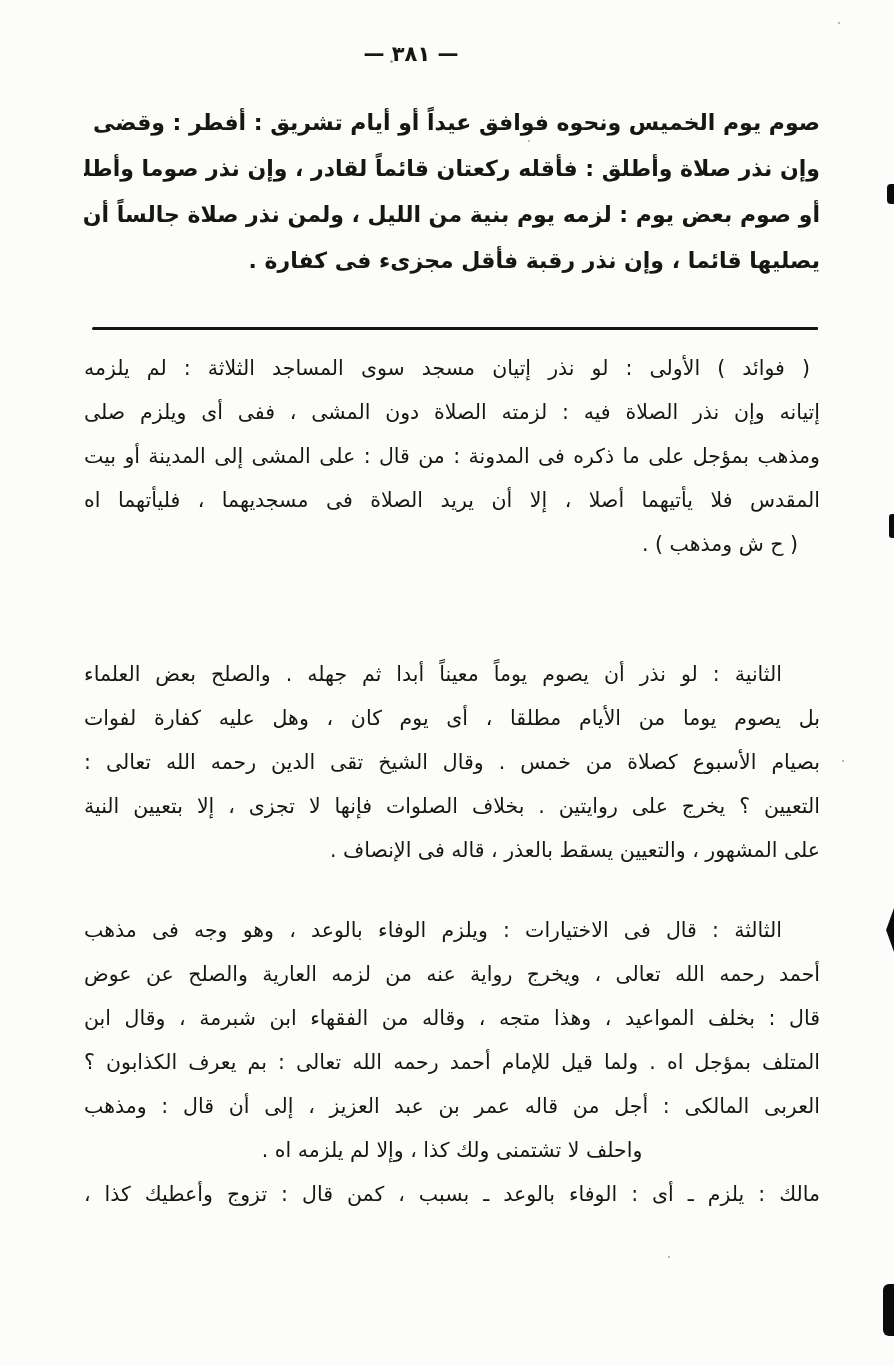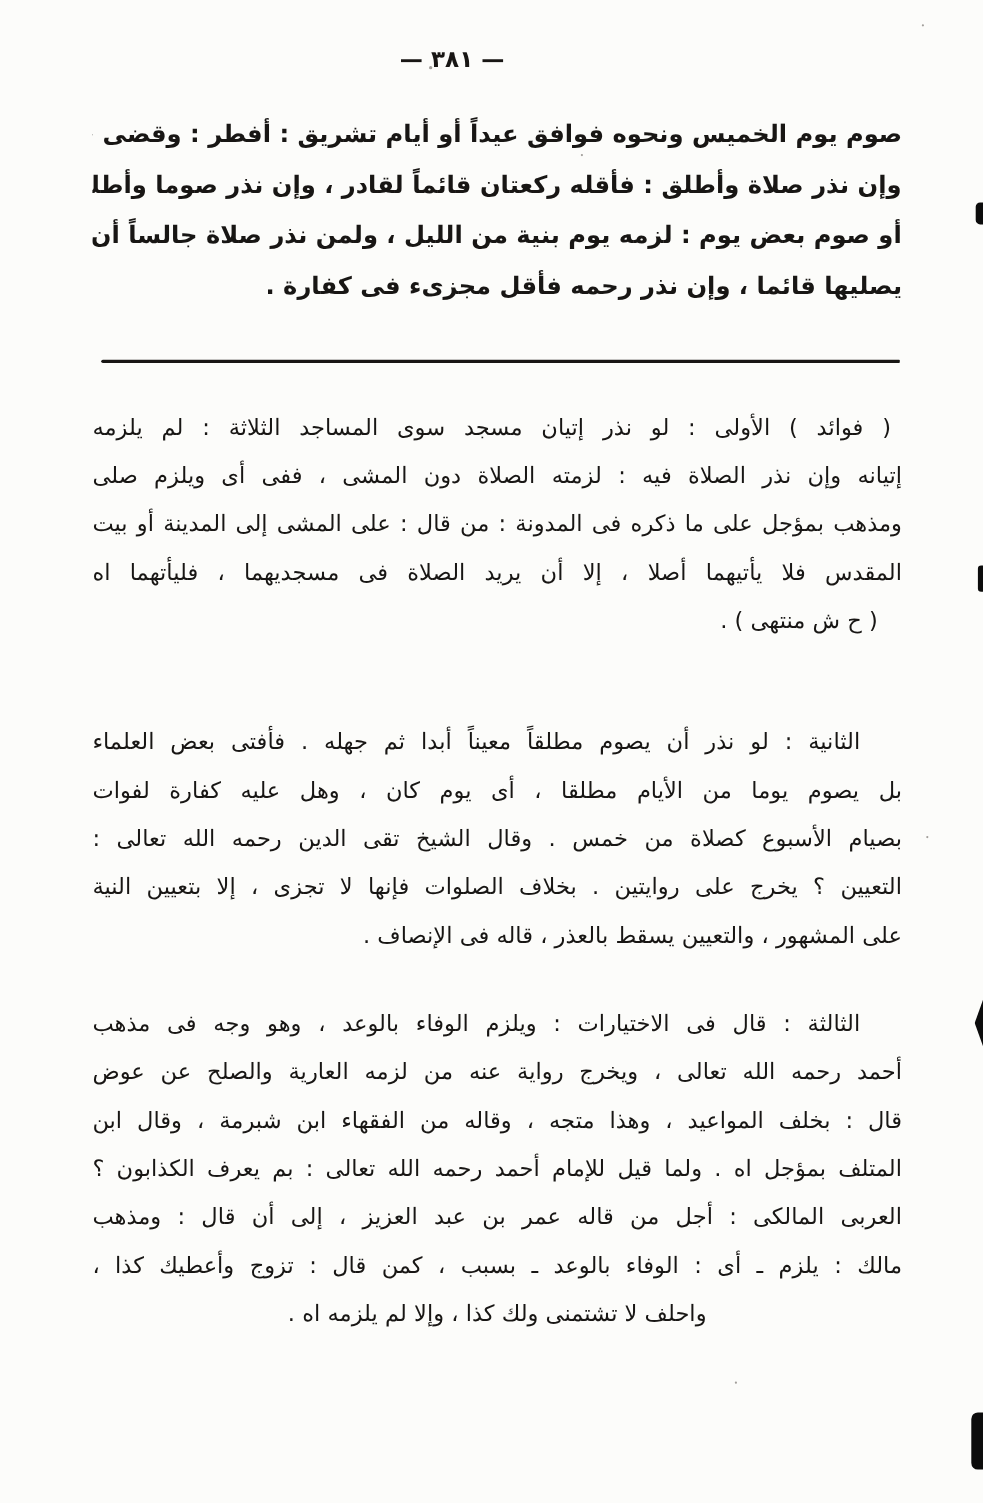--- a/index.html
+++ b/index.html
@@ -15,21 +15,21 @@
   .page-number{
     position:absolute;top:42px;left:0;right:72px;
     text-align:center;font-size:21px;font-weight:bold;
     letter-spacing:2px;direction:rtl;
   }
   section{position:absolute;left:84px;right:74px;}
   .matn{top:100px;font-size:22px;font-weight:bold;}
   .matn .line{line-height:46px;}
   .hashiya{font-size:20.5px;}
   .hashiya .line{line-height:44px;}
-  .f1{top:366px;}
+  .f1{top:346px;}
   .f2{top:652px;}
   .f3{top:908px;}
   .line{
     direction:rtl;white-space:nowrap;overflow:hidden;
     text-align:justify;text-justify:inter-word;
   }
   .line.full{text-align-last:justify;}
   .line.last{text-align:right;text-align-last:right;}
   .line.center{text-align:center;text-align-last:center;}
   .indent-sm{padding-right:10px;}
@@ -55,49 +55,49 @@
 <body>
 
 <div class="scan-page">
 
   <div class="page-number">— ٣٨١ —</div>
 
   <section class="matn">
     <div class="line full">صوم يوم الخميس ونحوه فوافق عيداً أو أيام تشريق : أفطر : وقضى ، وكفر ،</div>
     <div class="line full">وإن نذر صلاة وأطلق : فأقله ركعتان قائماً لقادر ، وإن نذر صوما وأطلق</div>
     <div class="line full">أو صوم بعض يوم : لزمه يوم بنية من الليل ، ولمن نذر صلاة جالساً أن</div>
-    <div class="line last">يصليها قائما ، وإن نذر رحمه فأقل مجزىء فى كفارة .</div>
+    <div class="line last">يصليها قائما ، وإن نذر رقبة فأقل مجزىء فى كفارة .</div>
   </section>
 
   <div class="divider"></div>
 
   <section class="hashiya f1">
     <div class="line full indent-sm">( فوائد ) الأولى : لو نذر إتيان مسجد سوى المساجد الثلاثة : لم يلزمه</div>
     <div class="line full">إتيانه وإن نذر الصلاة فيه : لزمته الصلاة دون المشى ، ففى أى ويلزم صلى</div>
     <div class="line full">ومذهب بمؤجل على ما ذكره فى المدونة : من قال : على المشى إلى المدينة أو بيت</div>
     <div class="line full">المقدس فلا يأتيهما أصلا ، إلا أن يريد الصلاة فى مسجديهما ، فليأتهما اه</div>
-    <div class="line ref">( ح ش منتهى ) .</div>
+    <div class="line ref">( ح ش ومذهب ) .</div>
   </section>
 
   <section class="hashiya f2">
-    <div class="line full indent-md">الثانية : لو نذر أن يصوم مطلقاً معيناً أبدا ثم جهله . فأفتى بعض العلماء</div>
+    <div class="line full indent-md">الثانية : لو نذر أن يصوم يوماً معيناً أبدا ثم جهله . والصلح بعض العلماء</div>
     <div class="line full">بل يصوم يوما من الأيام مطلقا ، أى يوم كان ، وهل عليه كفارة لفوات</div>
     <div class="line full">بصيام الأسبوع كصلاة من خمس . وقال الشيخ تقى الدين رحمه الله تعالى :</div>
     <div class="line full">التعيين ؟ يخرج على روايتين . بخلاف الصلوات فإنها لا تجزى ، إلا بتعيين النية</div>
     <div class="line last">على المشهور ، والتعيين يسقط بالعذر ، قاله فى الإنصاف .</div>
   </section>
 
   <section class="hashiya f3">
     <div class="line full indent-md">الثالثة : قال فى الاختيارات : ويلزم الوفاء بالوعد ، وهو وجه فى مذهب</div>
     <div class="line full">أحمد رحمه الله تعالى ، ويخرج رواية عنه من لزمه العارية والصلح عن عوض</div>
     <div class="line full">قال : بخلف المواعيد ، وهذا متجه ، وقاله من الفقهاء ابن شبرمة ، وقال ابن</div>
     <div class="line full">المتلف بمؤجل اه . ولما قيل للإمام أحمد رحمه الله تعالى : بم يعرف الكذابون ؟</div>
     <div class="line full">العربى المالكى : أجل من قاله عمر بن عبد العزيز ، إلى أن قال : ومذهب</div>
+    <div class="line center">واحلف لا تشتمنى ولك كذا ، وإلا لم يلزمه اه .</div>
     <div class="line full">مالك : يلزم ـ أى : الوفاء بالوعد ـ بسبب ، كمن قال : تزوج وأعطيك كذا ،</div>
-    <div class="line center">واحلف لا تشتمنى ولك كذا ، وإلا لم يلزمه اه .</div>
   </section>
 
   <div class="edge-mark em1"></div>
   <div class="edge-mark em2"></div>
   <div class="edge-mark em3"></div>
   <div class="edge-mark em4"></div>
 
   <div class="speck sp1"></div>
   <div class="speck sp2"></div>
   <div class="speck sp3"></div>

